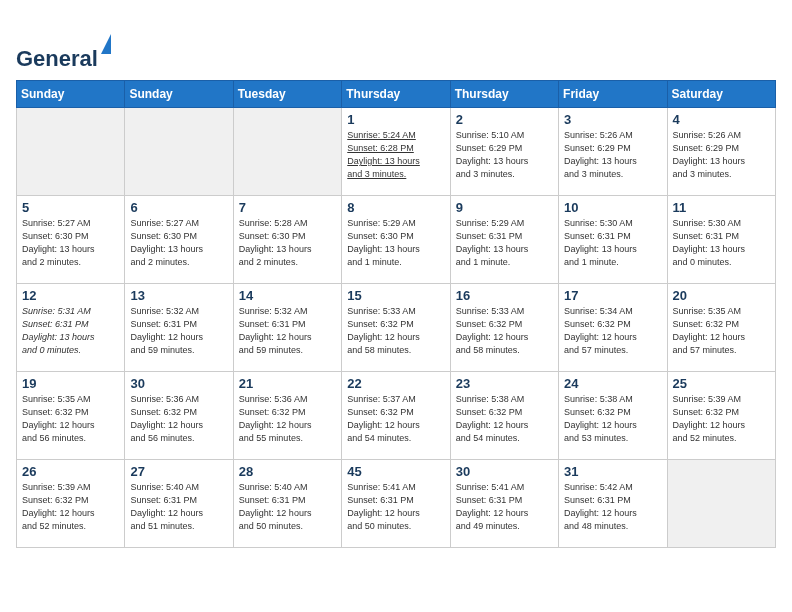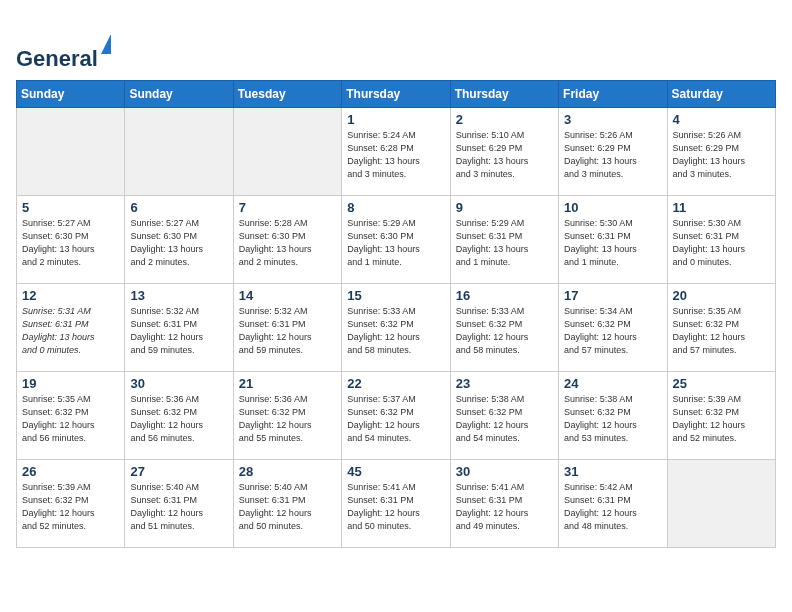--- a/index.html
+++ b/index.html
@@ -111,21 +111,21 @@
           <th>Saturday</th>
         </tr>
     </thead>
     <tbody id="calendar-body">
     <tr>
           <td class="shaded"></td>
           <td class="shaded"></td>
           <td class="shaded"></td>
           <td>
             <span class="day-num">1</span>
-            <div class="day-info" style="white-space: pre-line;">Sunrise: 5:24 AM
+            <div class="day-info" style="white-space: pre-line; text-decoration: underline;">Sunrise: 5:24 AM
 Sunset: 6:28 PM
 Daylight: 13 hours
 and 3 minutes.</div>
           </td>
           <td>
             <span class="day-num">2</span>
             <div class="day-info" style="white-space: pre-line;">Sunrise: 5:10 AM
 Sunset: 6:29 PM
 Daylight: 13 hours
 and 3 minutes.</div>

